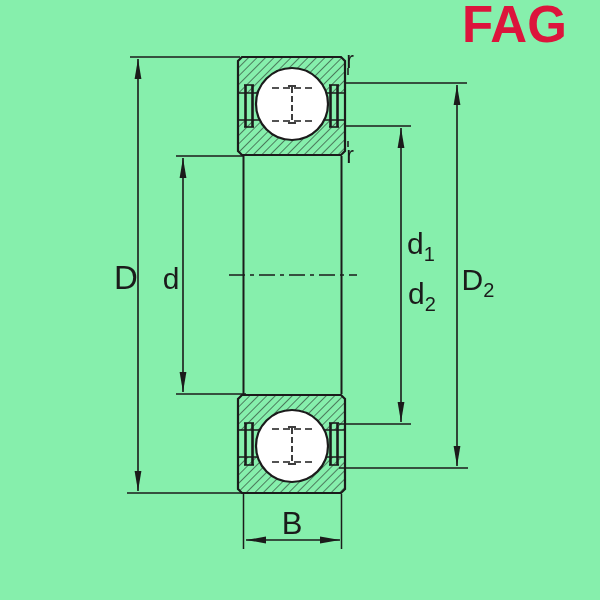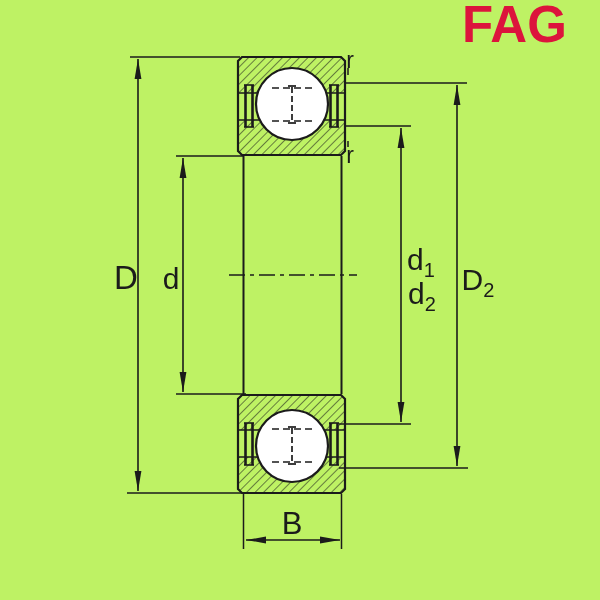--- a/index.html
+++ b/index.html
@@ -1,28 +1,28 @@
 <!DOCTYPE html>
 <html><head>
 <meta charset="utf-8">
 <style>
   html,body { margin:0; padding:0; background:#ffffff; }
   .canvas {
-    position:relative; width:600px; height:600px; background:#bef264;
+    position:relative; width:600px; height:600px; background:#86efac;
     font-family:"Liberation Sans", sans-serif; overflow:hidden;
   }
   .canvas svg { position:absolute; left:0; top:0; }
   .lbl {
     position:absolute; color:#1b1b1b; font-size:30px;
     transform:translate(-50%,-50%); white-space:nowrap; line-height:1;
   }
   .lbl .sub { font-size:20px; vertical-align:-7px; }
   .lbl-D  { left:126px; top:277px; font-size:33px; }
   .lbl-d  { left:171px; top:279px; }
-  .lbl-d1 { left:421px; top:262px; }
+  .lbl-d1 { left:421px; top:246px; }
   .lbl-d2 { left:422px; top:296px; }
   .lbl-D2 { left:478px; top:282px; }
   .lbl-B  { left:292px; top:523px; font-size:31px; }
   .lbl-r  { font-size:23px; }
   .lbl-r-outer { left:350px; top:60px; }
   .lbl-r-inner { left:350px; top:155px; }
   .logo {
     position:absolute; left:462px; top:2px; width:132px; height:46px;
     color:#DC143C; font-size:51px; font-weight:bold; line-height:46px;
     letter-spacing:0px; font-family:"Liberation Sans", sans-serif;

